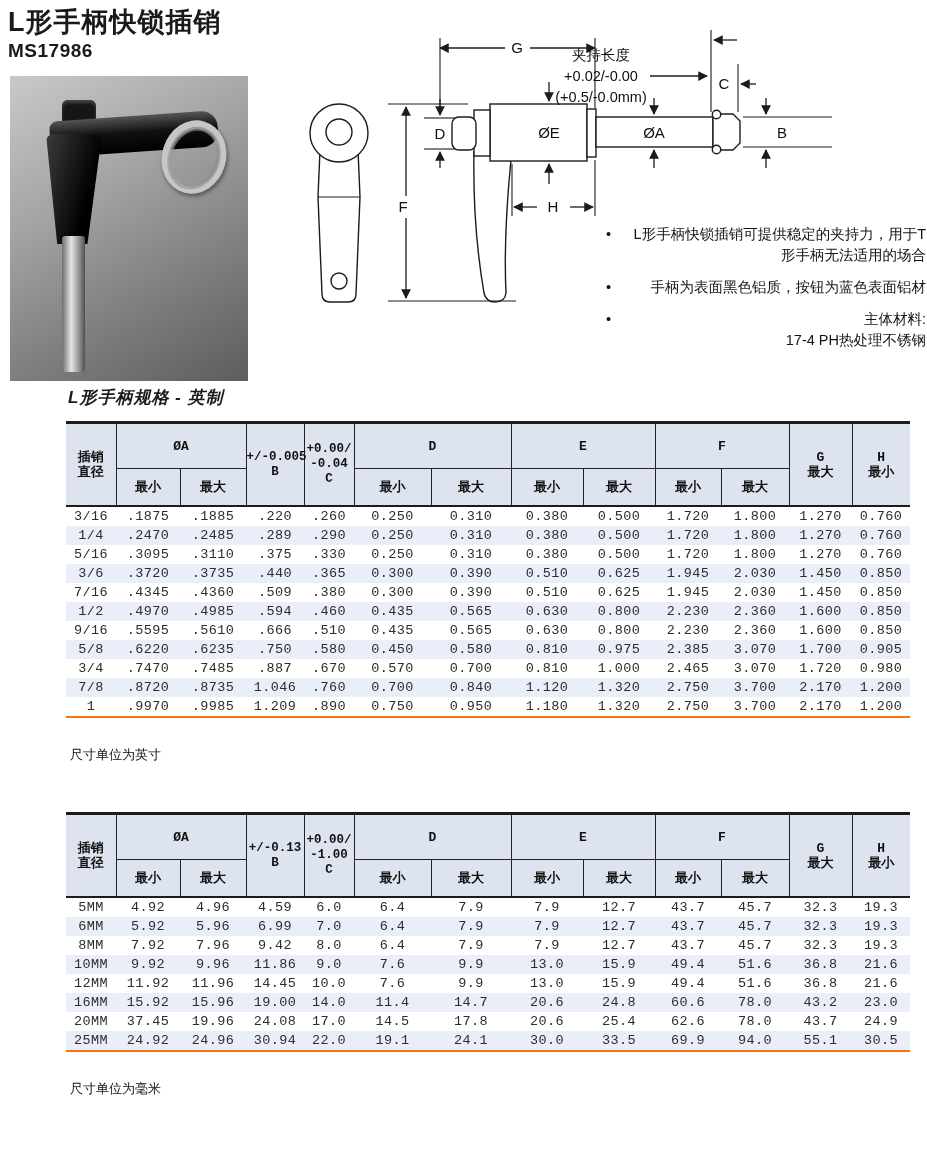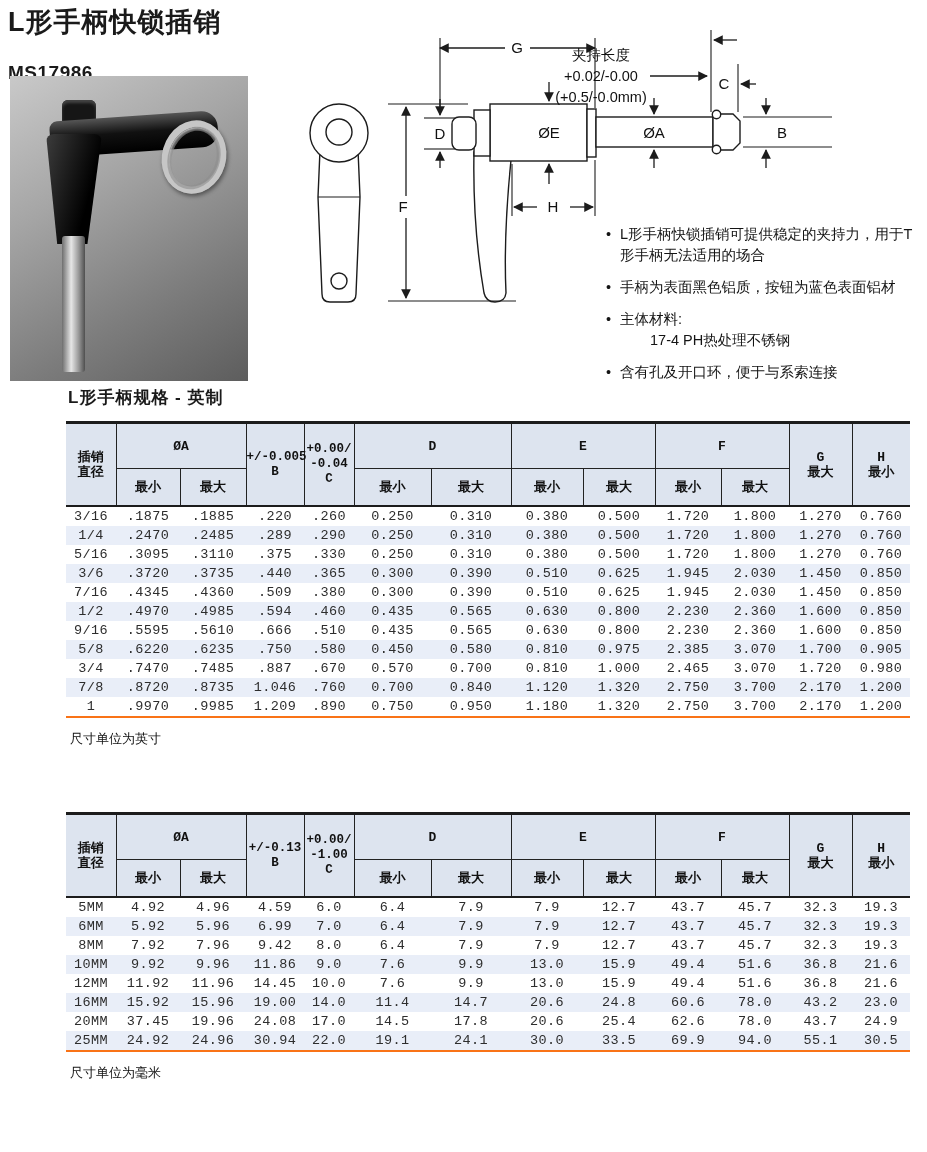--- a/index.html
+++ b/index.html
@@ -2,21 +2,21 @@
 <html><head>
 <meta charset="utf-8">
 <style>
   html,body{margin:0;padding:0;background:#fff;}
   #page{position:relative;width:927px;height:1152px;background:#fff;overflow:hidden;
         font-family:"Liberation Sans","DejaVu Sans",sans-serif;color:#1a1a1a;padding-left:28px;}
 
   
   .hdr{position:absolute;left:8px;top:4px;}
   .title{font-size:27px;font-weight:bold;letter-spacing:1px;}
-  .model{font-size:19px;font-weight:bold;margin-top:22px;letter-spacing:.5px;}
+  .model{font-size:19px;font-weight:bold;margin-top:0;letter-spacing:.5px;}
 
   
   .photo{position:absolute;left:10px;top:76px;width:238px;height:305px;overflow:hidden;
          background:linear-gradient(150deg,#c9c9c9 0%,#a5a5a5 35%,#7d7d7d 70%,#5d5d5d 100%);}
   .photo .arm{position:absolute;left:40px;top:40px;width:168px;height:36px;
          background:linear-gradient(#555 0%,#111 45%,#000 100%);
          border-radius:8px 16px 16px 8px;transform:rotate(-4deg);}
   .photo .btn{position:absolute;left:52px;top:24px;width:34px;height:24px;background:#161616;
          border-radius:6px 6px 2px 2px;box-shadow:inset 0 3px 3px #444;}
   .photo .grip{position:absolute;left:36px;top:58px;width:56px;height:110px;
@@ -33,47 +33,47 @@
   
   .diagram{position:absolute;left:285px;top:18px;width:642px;height:330px;}
   .diagram svg{display:block;}
   .dline{stroke:#1c1c1c;stroke-width:1.3;fill:none;}
   .dthin{stroke:#1c1c1c;stroke-width:1.1;fill:none;}
   .dshape{stroke:#1c1c1c;stroke-width:1.4;fill:#fff;}
   .dtext{font-size:15px;fill:#111;}
   .dnote{font-size:14.5px;fill:#111;}
 
   
-  .features{position:absolute;left:606px;top:224px;width:320px;margin:0;padding:0;list-style:none;}
+  .features{position:absolute;left:606px;top:224px;width:320px;margin:0;padding:0;list-style:none;text-align:right;}
   .features li{position:relative;padding-left:14px;margin-bottom:11px;
          font-size:14.5px;line-height:21px;color:#141414;}
   .features li::before{content:"\2022";position:absolute;left:0;top:0;}
   .fsub{padding-left:30px;}
 
   
   .section{position:absolute;left:66px;width:846px;}
   .sec-imperial{top:386px;}
   .sec-metric{top:812px;}
-  .sec-title{font-size:17px;font-weight:bold;margin:0 0 12px 2px;letter-spacing:1px;}
+  .sec-title{font-size:17px;font-weight:bold;margin:0 0 12px 2px;letter-spacing:1px;font-style:italic;}
   table.spec{border-collapse:collapse;table-layout:fixed;width:844px;
          border-top:3px solid #1c1c1c;border-bottom:2px solid #f97316;font-family:Liberation Mono, monospace;}
   table.spec thead{background:#dde4ef;}
   table.spec thead tr.r1 th{height:44px;}
   table.spec thead tr.r2 th{height:36px;}
   table.spec th{font-size:13px;font-weight:bold;text-align:center;vertical-align:middle;
          padding:0;color:#111;}
   table.spec th.tol{font-size:12.5px;}
   table.spec .preline{white-space:pre-line;line-height:15px;}
   table.spec th.bl{border-left:1px solid #222;}
   table.spec th.gb{border-bottom:1px solid #222;}
   table.spec thead{border-bottom:2.5px solid #1c1c1c;}
   table.spec td{font-size:13.5px;text-align:center;height:19px;padding:0;color:#2d2d2d;
          letter-spacing:.4px;}
   table.spec tbody tr:nth-child(even){background:#e9eef8;}
-  .note{font-size:13px;color:#111;margin:12px 0 0 4px;}
+  .note{font-size:13px;color:#111;margin:28px 0 0 4px;}
 </style>
 </head>
 <body>
 
 <div id="page">
 
   <div class="hdr">
     <div class="title">L形手柄快锁插销</div>
     <div class="model">MS17986</div>
   </div>
@@ -187,23 +187,20 @@
   <ul class="features">
     <li>
       <span>L形手柄快锁插销可提供稳定的夹持力，用于T形手柄无法适用的场合</span>
     </li>
     <li>
       <span>手柄为表面黑色铝质，按钮为蓝色表面铝材</span>
     </li>
     <li>
       <span>主体材料:</span>
       <div class="fsub">17-4 PH热处理不锈钢</div>
-    </li>
-    <li>
-      <span>含有孔及开口环，便于与系索连接</span>
     </li>
   </ul>
 
   <div class="section sec-imperial">
     <h2 class="sec-title">L形手柄规格 - 英制</h2>
     <table class="spec">
       <colgroup>
         <col style="width:50px">
           <col style="width:64px">
           <col style="width:66px">

